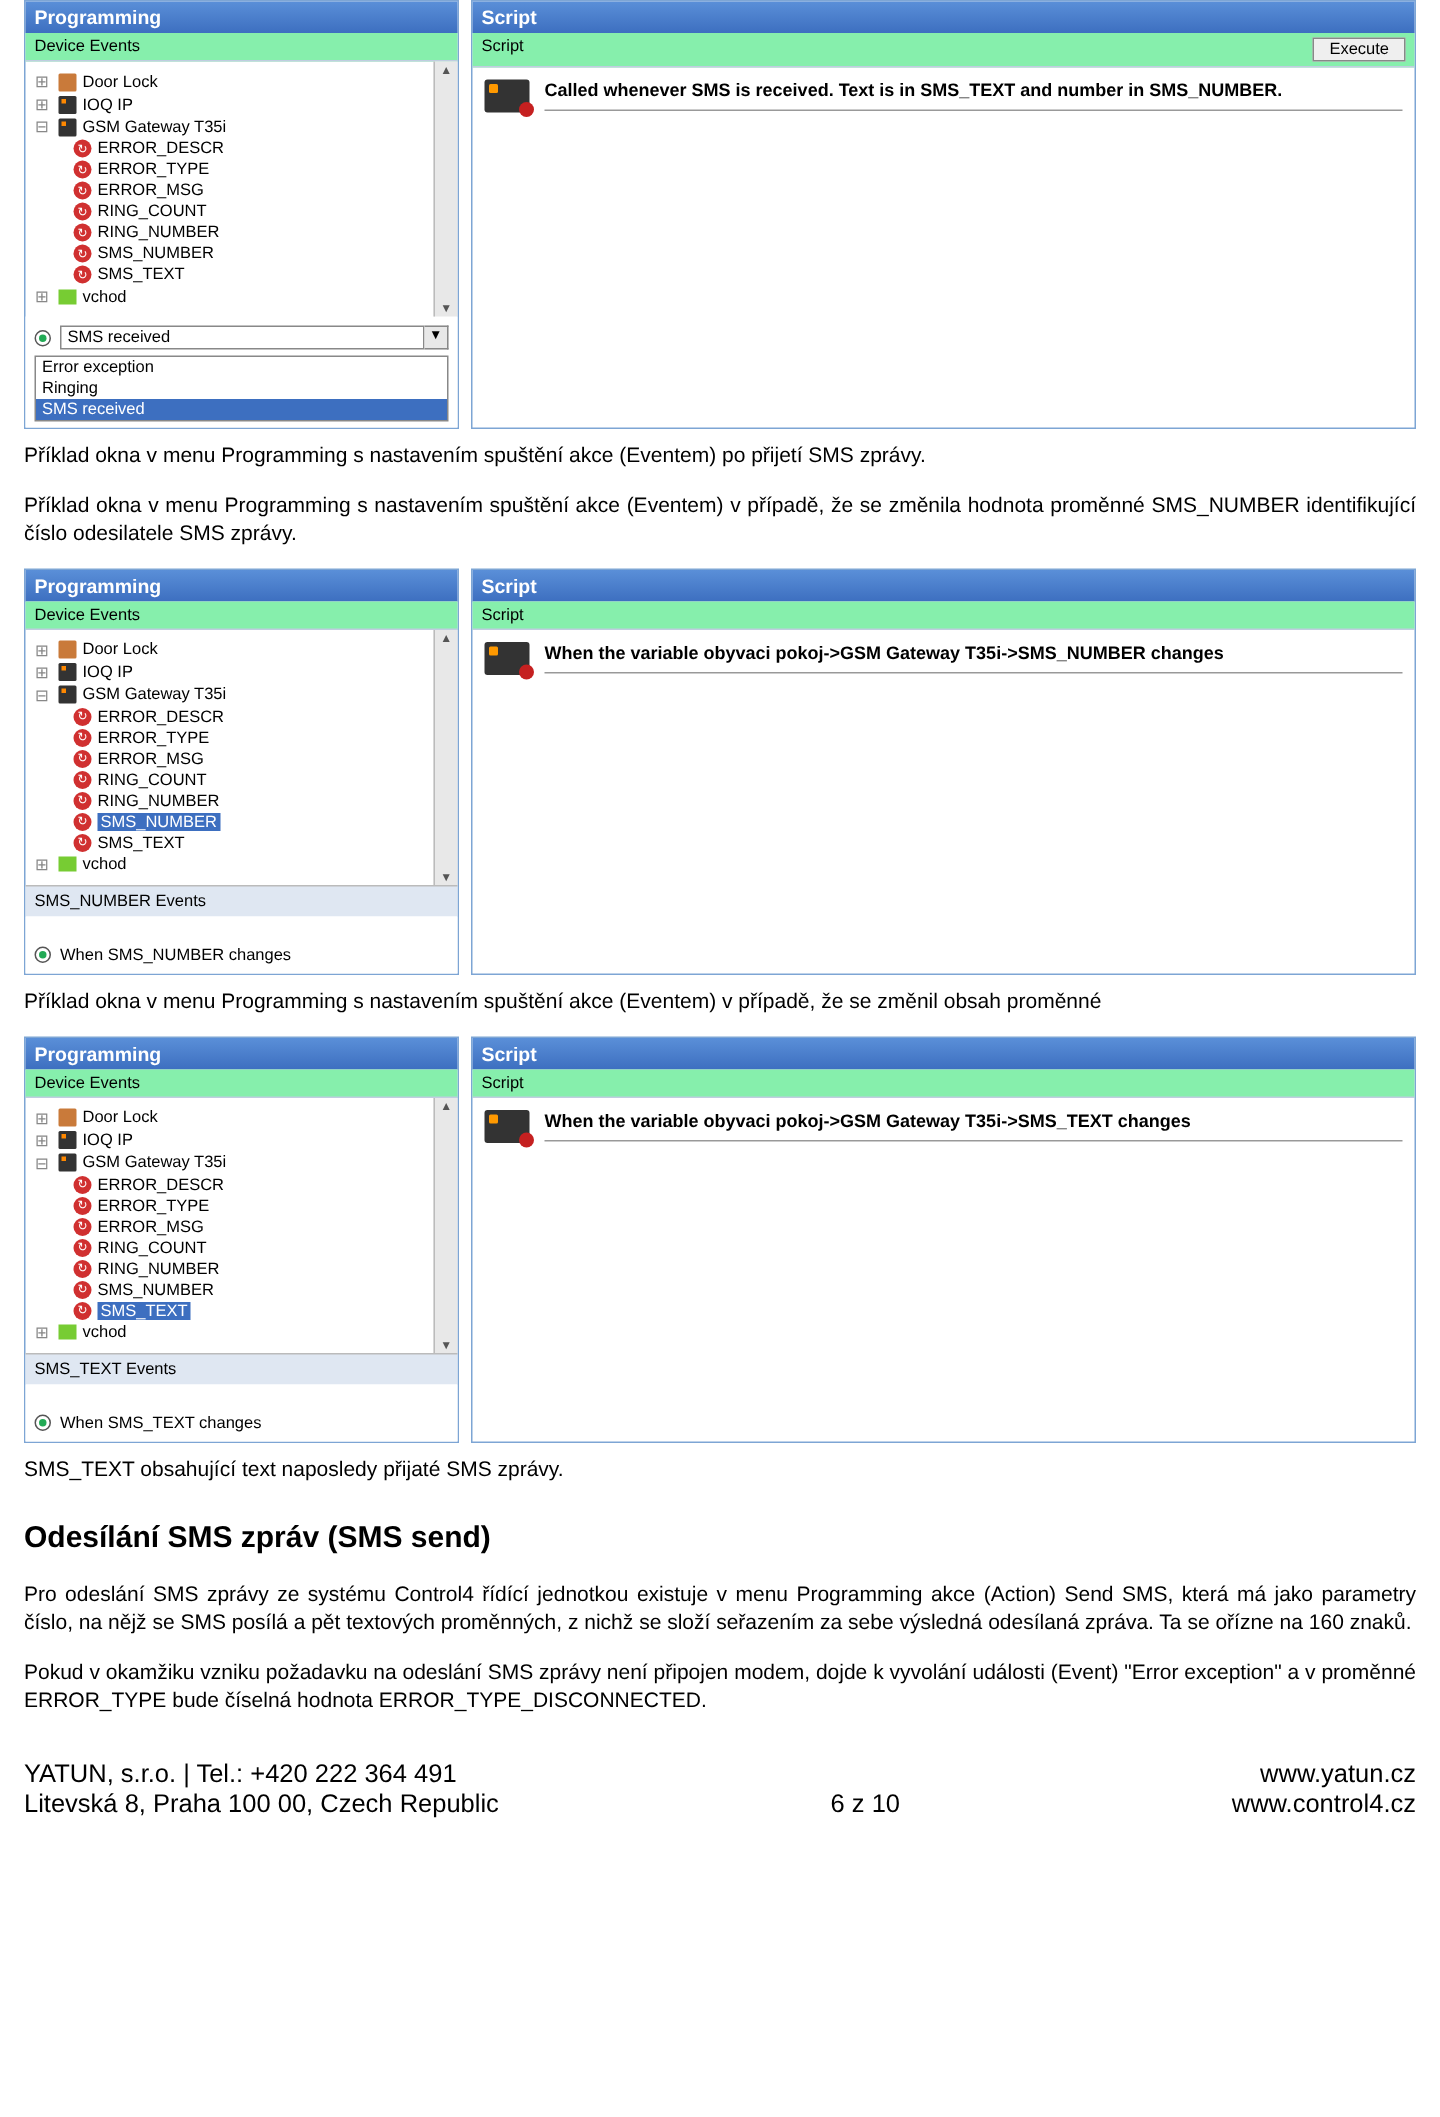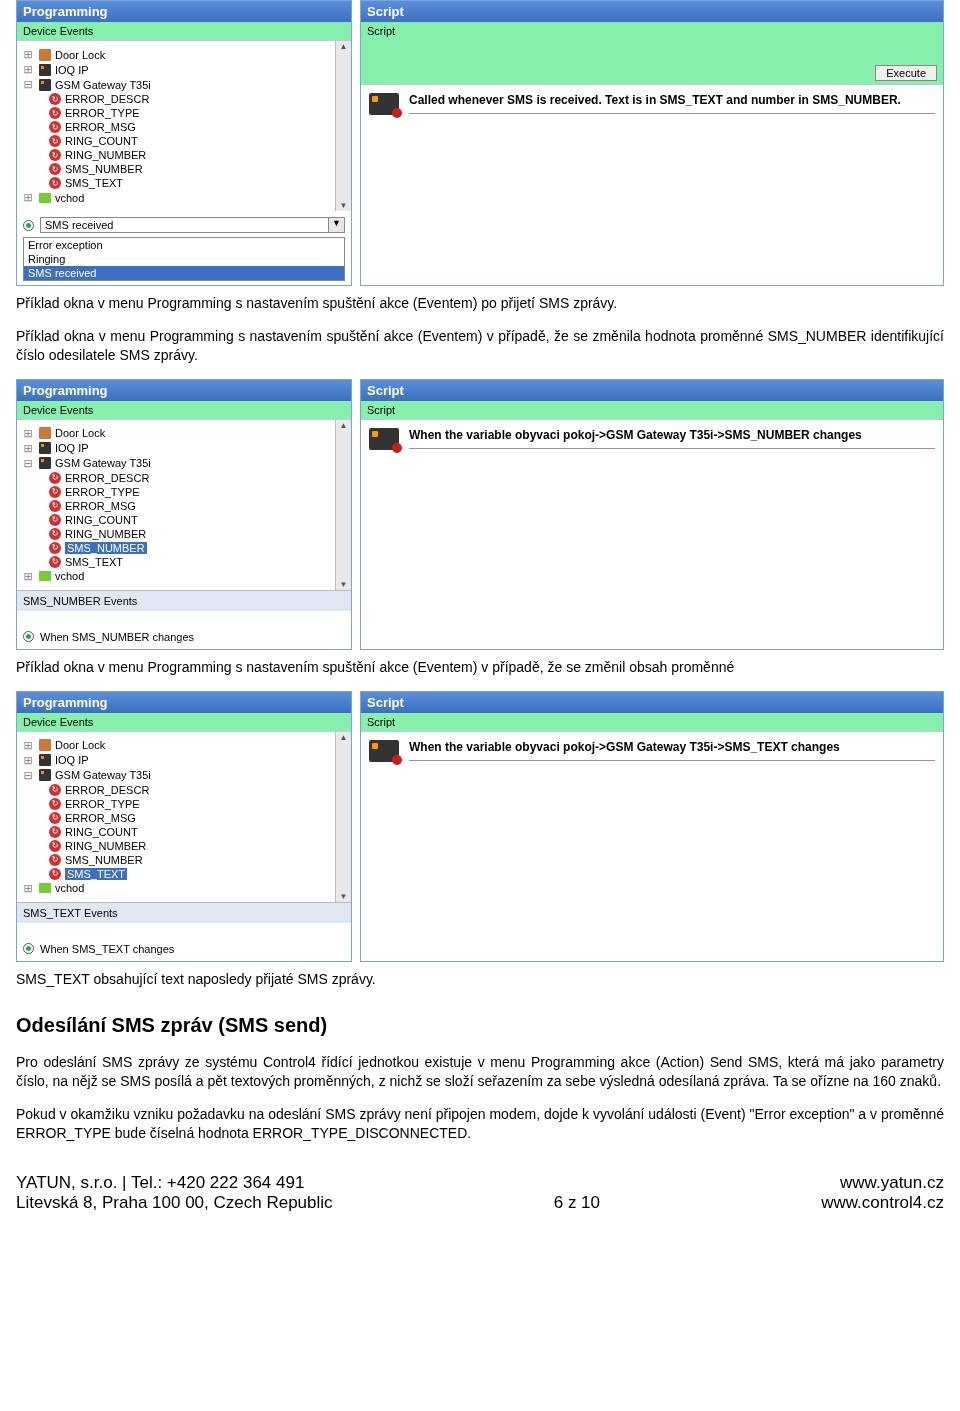--- a/index.html
+++ b/index.html
@@ -1,20 +1,20 @@
 <!DOCTYPE html>
 <html><head>
 <meta charset="utf-8">
 <style>
   * { box-sizing: border-box; margin: 0; padding: 0; }
   body { font-family: Arial, sans-serif; font-size: 13px; color: #000; background: #fff; width: 960px; }
   .page { padding: 0 16px 16px 16px; }
   .panel-row { display: flex; gap: 8px; margin-bottom: 6px; }
   .panel { border: 1px solid #7da5d4; background: #fff; }
-  .panel-left { width: 336px; flex-shrink: 0; }
+  .panel-left { width: 290px; flex-shrink: 0; }
   .panel-right { flex: 1; }
   .panel-title { background: linear-gradient(#5a8fd8, #3d6fc0); color: #fff; font-weight: bold; font-size: 13px; padding: 3px 6px; }
   .subbar { background: #86efac; font-size: 11px; padding: 3px 6px; display: flex; justify-content: space-between; align-items: flex-start; border-bottom: 1px solid #c0cde0; }
   .tree { padding: 6px 4px; font-size: 11px; }
   .tree-row { display: flex; align-items: center; gap: 4px; padding: 1px 0; }
   .tree-indent { display: inline-block; width: 14px; text-align: center; color: #888; }
   .tree-icon { width: 14px; height: 14px; display: inline-flex; align-items: center; justify-content: center; font-size: 11px; }
   .door-icon { background: #c97a3a; width: 12px; height: 12px; border-radius: 1px; }
   .device-icon { background: #333; width: 12px; height: 12px; border-radius: 1px; position: relative; }
   .device-icon::after { content: ''; position: absolute; top: 2px; left: 2px; width: 3px; height: 3px; background: #ff8800; }
@@ -23,21 +23,21 @@
   .bottom-bar { background: #dfe7f2; border-top: 1px solid #bbb; padding: 4px 6px; font-size: 11px; }
   .events-area { background: #fff; padding: 4px 6px; font-size: 11px; }
   .radio-row { display: flex; align-items: center; gap: 6px; padding: 2px 0; }
   .radio { width: 11px; height: 11px; border: 1px solid #555; border-radius: 50%; display: inline-flex; align-items: center; justify-content: center; }
   .radio.checked::after { content: ''; width: 5px; height: 5px; background: #2a5; border-radius: 50%; }
   .script-body { padding: 8px; display: flex; gap: 10px; align-items: flex-start; }
   .controller-icon { width: 30px; height: 22px; background: #333; border-radius: 2px; position: relative; flex-shrink: 0; }
   .controller-icon::before { content: ''; position: absolute; left: 3px; top: 3px; width: 6px; height: 6px; background: #ff9900; border-radius: 1px; }
   .controller-icon::after { content: ''; position: absolute; right: -3px; bottom: -3px; width: 10px; height: 10px; background: #c52020; border-radius: 50%; }
   .script-text { font-size: 12px; font-weight: bold; padding-bottom: 6px; border-bottom: 1px solid #999; width: 100%; }
-  .btn { background: #efefef; border: 1px solid #888; padding: 1px 10px; font-size: 11px; cursor: pointer; margin-top: 40px; }
+  .btn { background: #efefef; border: 1px solid #888; padding: 1px 10px; font-size: 11px; cursor: pointer; }
   .para { font-size: 14px; line-height: 1.35; margin: 8px 0 14px 0; }
   .heading { font-size: 20px; font-weight: bold; margin: 26px 0 16px 0; }
   .dropdown { display: flex; }
   .dropdown-box { border: 1px solid #888; padding: 1px 4px; font-size: 11px; flex: 1; background: #fff; }
   .dropdown-btn { border: 1px solid #888; border-left: none; width: 16px; background: #e8e8e8; text-align: center; font-size: 9px; }
   .list { border: 1px solid #888; font-size: 11px; }
   .list-row { padding: 1px 4px; }
   .list-row.sel { background: #3d6fc0; color: #fff; }
   .footer { display: flex; justify-content: space-between; font-size: 17px; margin-top: 30px; align-items: flex-end; }
   .footer-center { text-align: center; }

